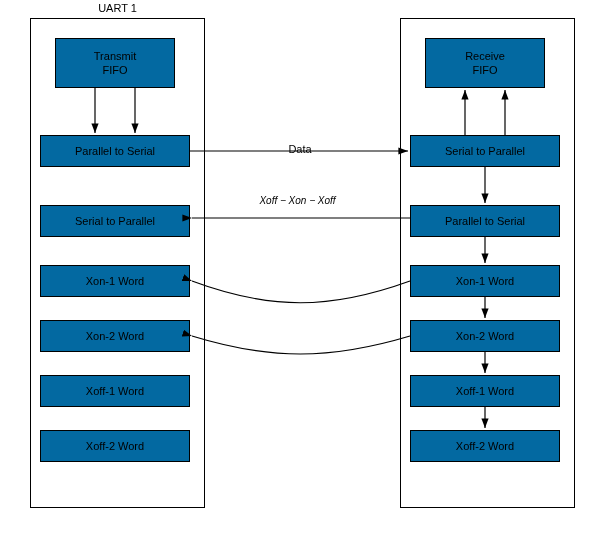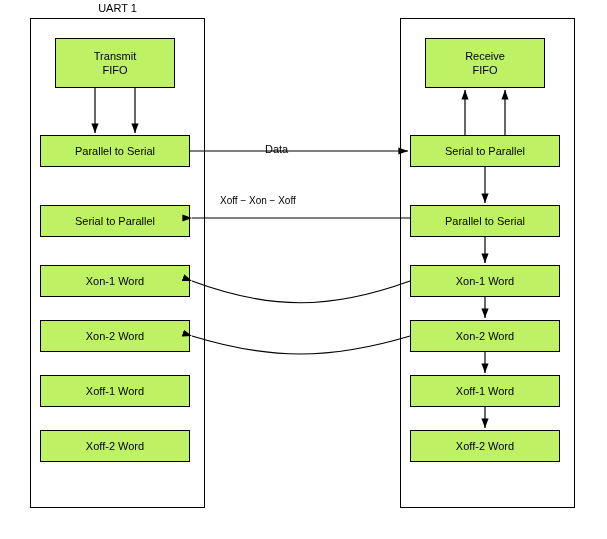--- a/index.html
+++ b/index.html
@@ -26,39 +26,40 @@
     
     .uart-panel {
       position: absolute;
       border: 1.5px solid #000;
       background: #fff;
     }
     
     .box {
       position: absolute;
       border: 1px solid #000;
-      background: #bef264;
+      background: #0369a1;
       display: flex;
       align-items: center;
       justify-content: center;
       text-align: center;
       font-size: 11px;
       line-height: 1.3;
     }
     
     .svg-overlay {
       position: absolute;
       top: 0; left: 0;
       width: 607px;
       height: 539px;
       pointer-events: none;
     }
     .label-text {
       position: absolute;
       font-size: 11px;
+      text-align: center;
     }
   </style>
 </head>
 <body>
 
 <div class="diagram-container">
 
   <div class="uart-label" style="left:30px; top:2px; width:175px;">UART 1</div>
 
   <div class="uart-label" style="left:400px; top:14px; width:175px;margin-top:32px;">UART 2</div>
@@ -78,21 +79,21 @@
   <div class="box" style="left:425px; top:38px; width:120px; height:50px;">Receive<br>FIFO</div>
   <div class="box" style="left:410px; top:135px; width:150px; height:32px;">Serial to Parallel</div>
   <div class="box" style="left:410px; top:205px; width:150px; height:32px;">Parallel to Serial</div>
   <div class="box" style="left:410px; top:265px; width:150px; height:32px;">Xon-1 Word</div>
   <div class="box" style="left:410px; top:320px; width:150px; height:32px;">Xon-2 Word</div>
   <div class="box" style="left:410px; top:375px; width:150px; height:32px;">Xoff-1 Word</div>
   <div class="box" style="left:410px; top:430px; width:150px; height:32px;">Xoff-2 Word</div>
 
   <div class="label-text" style="left:265px; top:143px; width:70px;">Data</div>
 
-  <div class="label-text" style="left:220px; top:195px; width:155px; font-size:10px;">Xoff − Xon − Xoff</div>
+  <div class="label-text" style="left:220px; top:195px; width:155px; font-size:10px;font-style:italic;">Xoff − Xon − Xoff</div>
 
 
   <svg class="svg-overlay">
     <defs>
       <marker id="arrowhead" markerWidth="8" markerHeight="6" refX="8" refY="3" orient="auto">
         <polygon points="0 0, 8 3, 0 6" fill="#000"></polygon>
       </marker>
       <marker id="arrowhead-left" markerWidth="8" markerHeight="6" refX="0" refY="3" orient="auto">
         <polygon points="8 0, 0 3, 8 6" fill="#000"></polygon>
       </marker>

